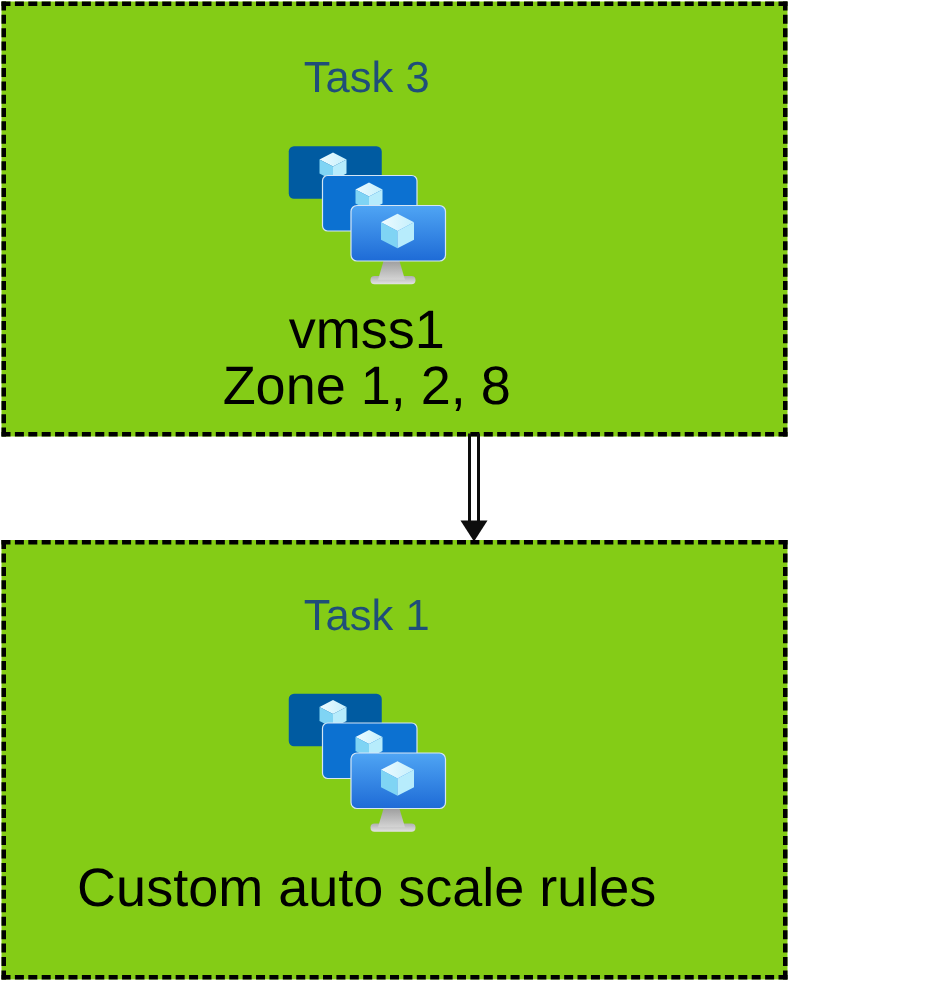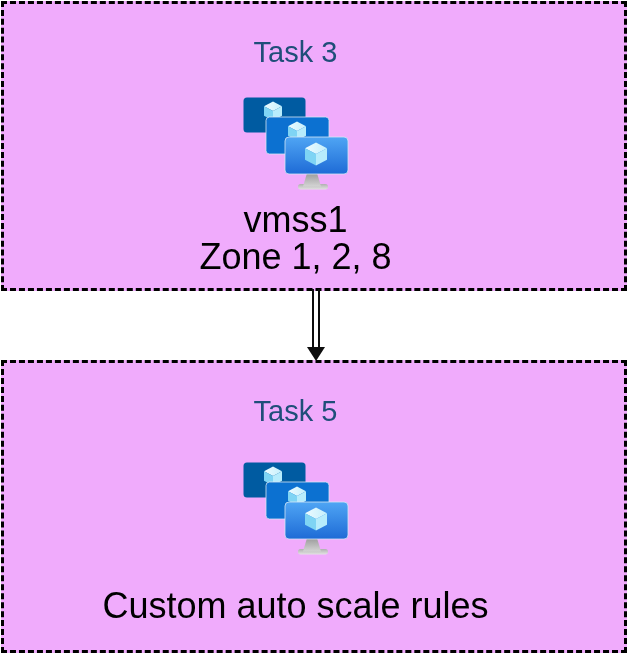--- a/index.html
+++ b/index.html
@@ -11,24 +11,24 @@
   .canvas {
     position: relative;
     width: 628px;
     height: 654px;
     background: #ffffff;
     overflow: hidden;
   }
   .task-box {
     position: absolute;
     left: 1px;
-    width: 626px;
+    width: 524px;
     box-sizing: border-box;
     border: 3px dashed #000000;
-    background: #f0abfc;
+    background: #84cc16;
   }
   .box-top    { top: 1px;   height: 290px; }
   .box-bottom { top: 360px; height: 293px; }
   .box-content {
     position: absolute;
     inset: 0;
     display: flex;
     flex-direction: column;
     align-items: center;
     padding-right: 37px; 
@@ -45,21 +45,21 @@
   .box-top    .vmss-icon { margin-top: 27px; }
   .box-bottom .vmss-icon { margin-top: 33px; }
   .caption {
     font-size: 36px;
     line-height: 37px;
     color: #000000;
     text-align: center;
     white-space: nowrap;
   }
   .box-top    .caption { margin-top: 11px; }
-  .box-bottom .caption { margin-top: 32px; }
+  .box-bottom .caption { margin-top: 18px; }
 
   
   .connector {
     position: absolute;
     left: 306px;
     top: 289px;
     width: 19px;
     height: 73px;
     display: flex;
     flex-direction: column;
@@ -141,21 +141,21 @@
     </div>
   </div>
 
   <div class="connector">
     <div class="shaft"></div>
     <div class="head"></div>
   </div>
 
   <div class="task-box box-bottom">
     <div class="box-content">
-      <div class="task-title">Task 5</div>
+      <div class="task-title">Task 1</div>
 
       <svg class="vmss-icon" width="106" height="93" viewBox="0 0 106 93">
 
         <rect x="0.5" y="0.5" width="62" height="35" rx="3.5" fill="#005ba1"></rect>
         <polygon points="30,4.6 39,9.3 30,14 21,9.3" fill="url(#gcubetop)"></polygon>
         <polygon points="21,9.3 30,14 30,23.4 21,18.7" fill="#7fd4f4"></polygon>
         <polygon points="39,9.3 30,14 30,23.4 39,18.7" fill="#b7ecfc"></polygon>
 
         <rect x="23" y="20" width="63" height="37" rx="3.5" fill="#0c71d1" stroke="#d5e6f5" stroke-width="0.8"></rect>
         <polygon points="54,24.6 63,29.3 54,34 45,29.3" fill="url(#gcubetop)"></polygon>

